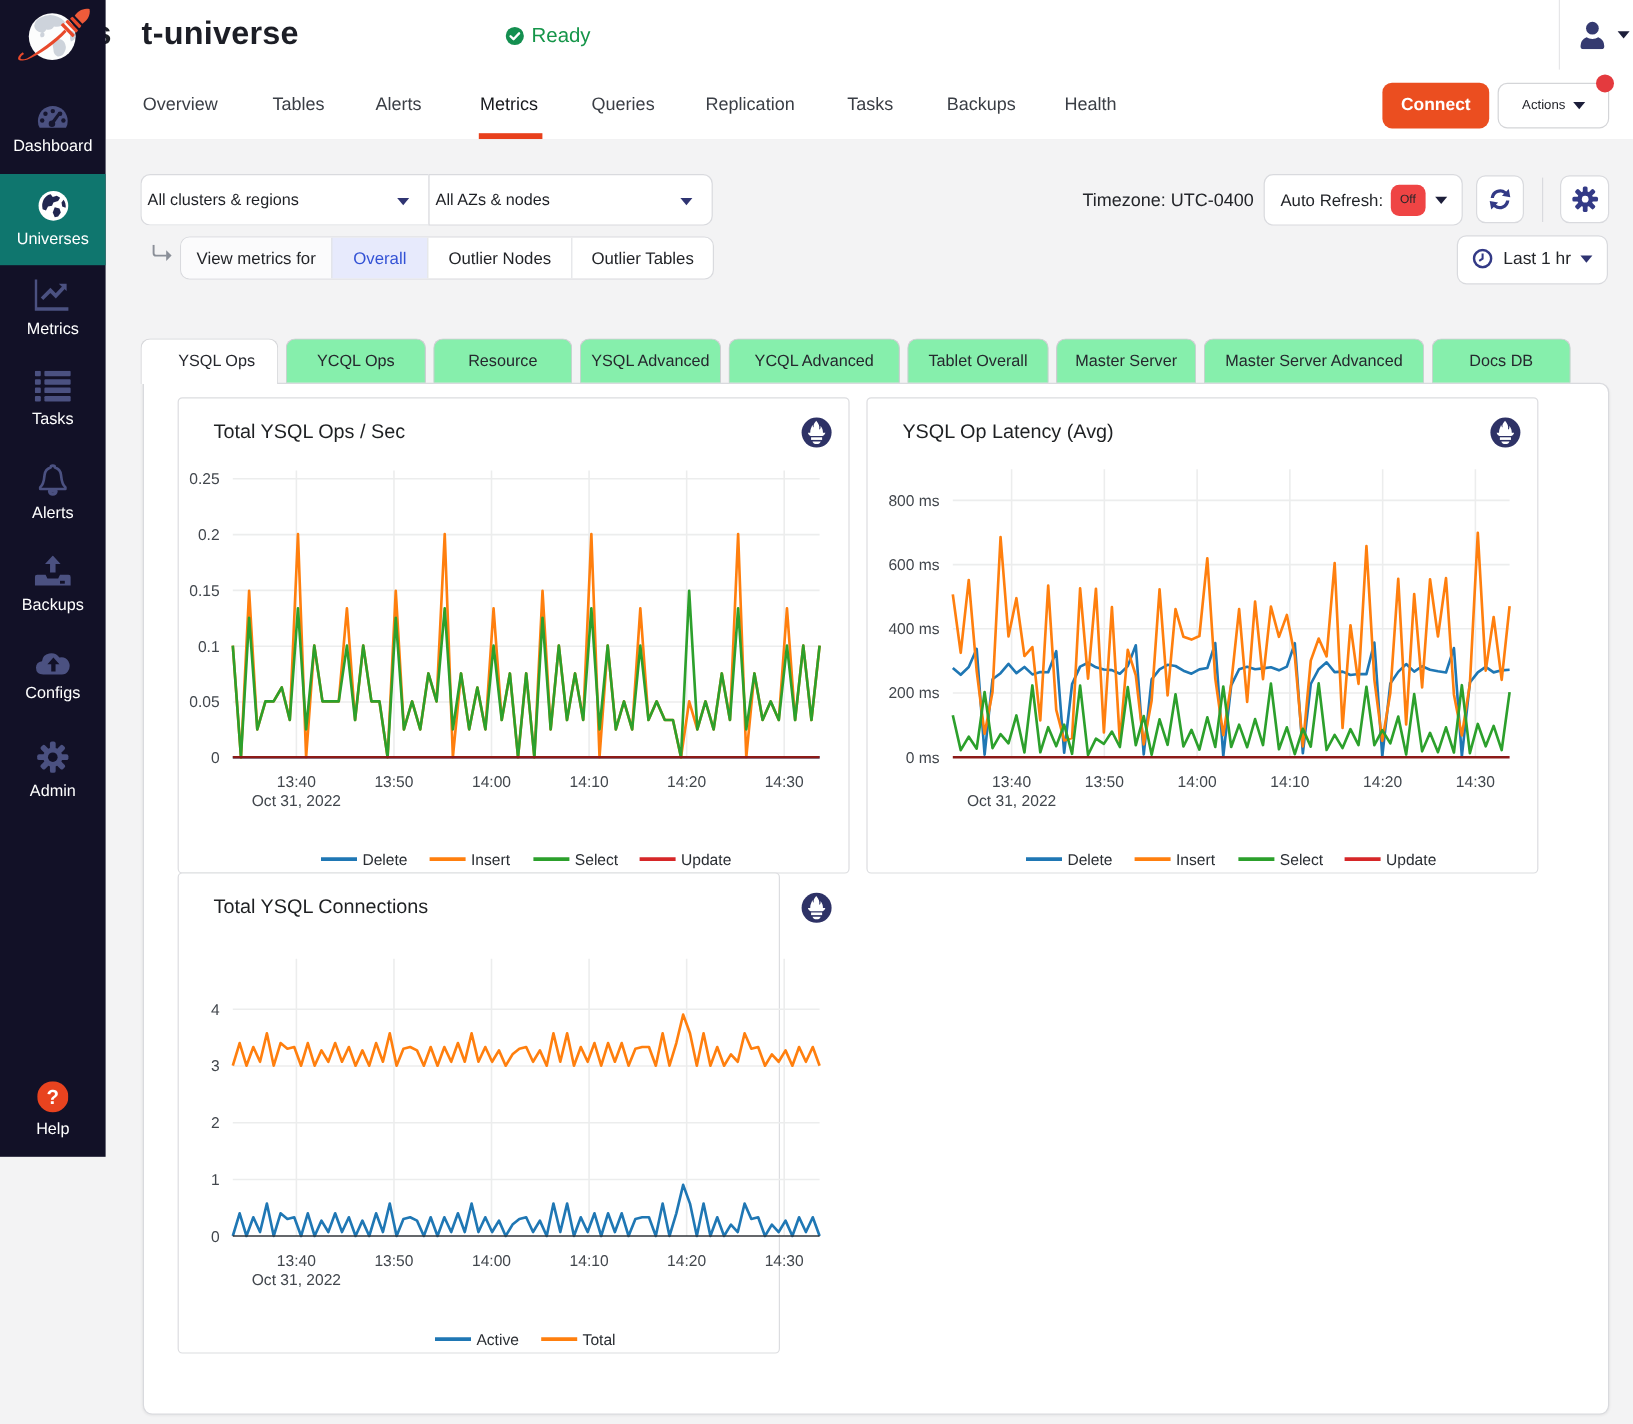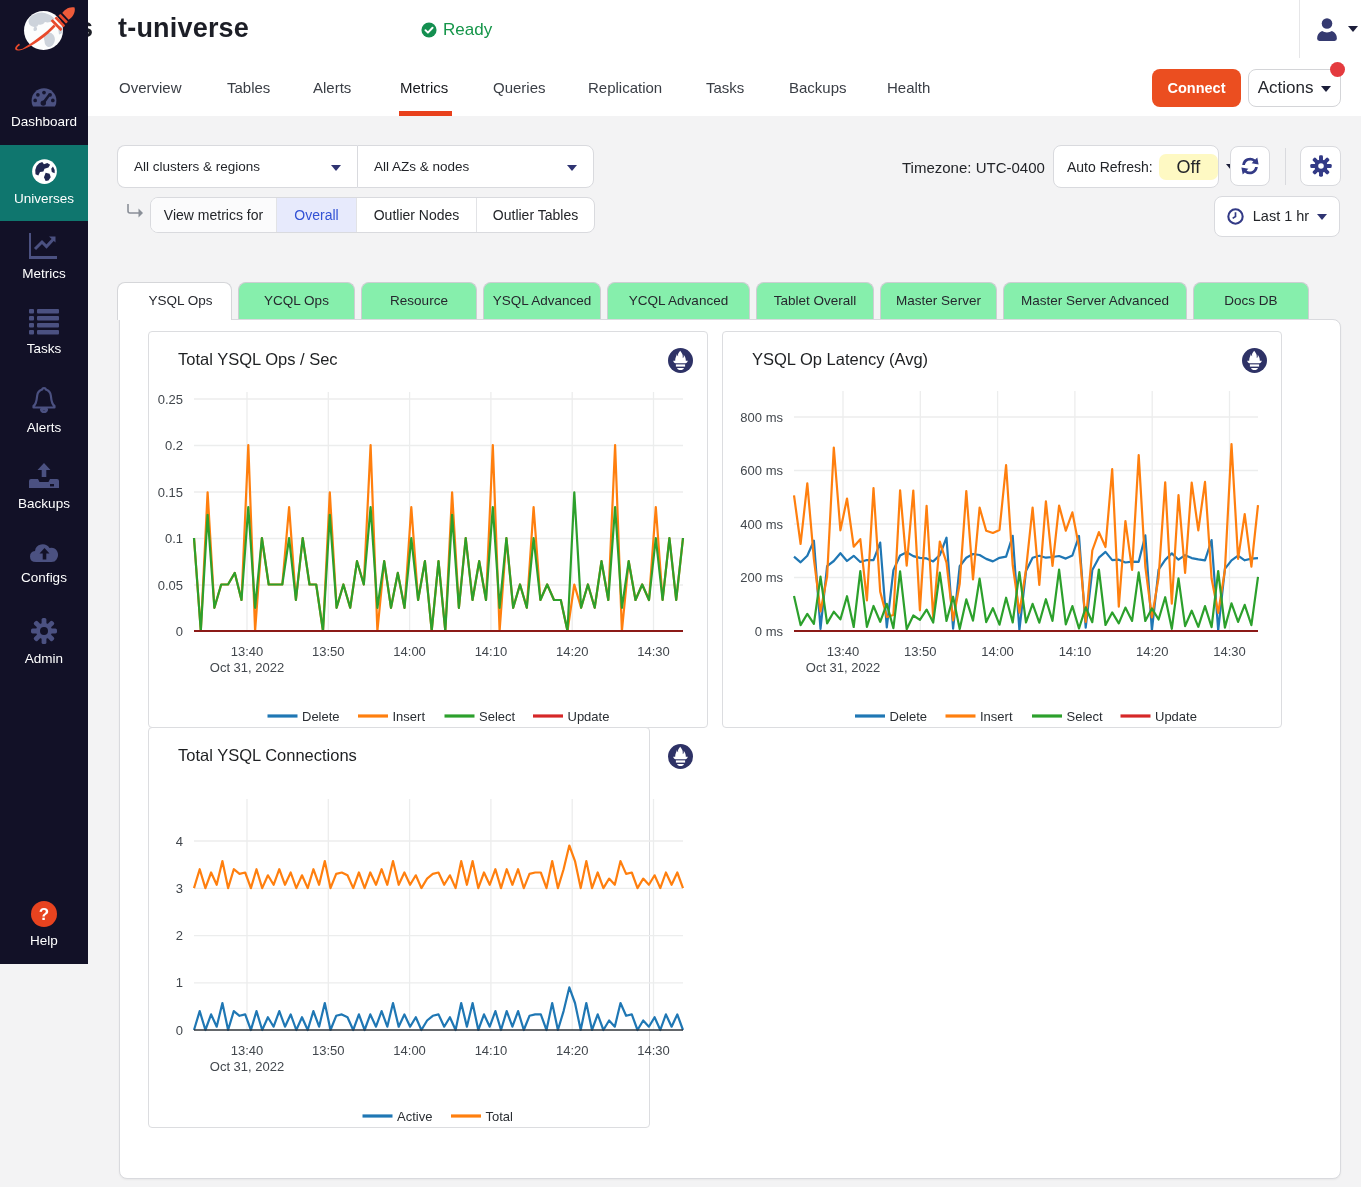--- a/index.html
+++ b/index.html
@@ -9,33 +9,33 @@
 .sitem .ic { display:block; margin:0 auto 6px; }
 .sitem.active { background:#0f766e; }
 .main { position:absolute; left:88px; top:0; width:1273px; height:1187px; }
 .header { position:absolute; left:0; top:0; width:1273px; height:116px; background:#fff; box-shadow:0 1px 2px rgba(0,0,0,0.06); }
 .title { position:absolute; left:30px; top:13px; font-size:27px; font-weight:700; color:#1c1e26; letter-spacing:0.2px; }
 .ready { position:absolute; left:333px; top:20px; color:#159549; font-size:17px; font-weight:400; }
 .nav { position:absolute; left:31px; top:79px; font-size:15px; color:#3a3e45; }
 .nav span { margin-right:0; }
 .navund { position:absolute; left:311px; top:111px; width:53px; height:5px; background:#e8401c; }
 .btn-connect { position:absolute; left:1064px; top:69px; width:89px; height:38px; background:#eb4e20; border-radius:8px; color:#fff; font-size:14.5px; font-weight:700; text-align:center; line-height:38px; }
-.btn-actions { position:absolute; left:1160px; top:69px; width:93px; height:38px; background:#fff; border:1px solid #d4d5d8; border-radius:8px; color:#24262c; font-size:17px; text-align:center; line-height:36px; }
+.btn-actions { position:absolute; left:1160px; top:69px; width:93px; height:38px; background:#fff; border:1px solid #d4d5d8; border-radius:8px; color:#24262c; font-size:11px; text-align:center; line-height:36px; }
 .reddot { position:absolute; left:1242px; top:62px; width:15px; height:15px; border-radius:50%; background:#e43a3e; }
 .hdr-divider { position:absolute; left:1211px; top:0; width:1px; height:58px; background:#e6e6e8; }
 .user { position:absolute; left:1228px; top:17px; white-space:nowrap; display:flex; align-items:center; }
 .content { position:absolute; left:0; top:116px; width:1273px; height:1071px; background:#f3f3f4; }
-.sel { position:absolute; top:29px; height:43px; background:#fff; border:1px solid #d9dade; font-size:13.5px; color:#1f2126; line-height:41px; padding-left:16px; white-space:nowrap; }
+.sel { position:absolute; top:29px; height:43px; background:#fff; border:1px solid #d9dade; font-size:13.5px; color:#1f2126; line-height:41px; padding-left:5px; white-space:nowrap; }
 .sel1 { left:29px; width:240px; border-radius:8px 0 0 8px; border-right:none; }
 .sel2 { left:269px; width:237px; border-radius:0 8px 8px 0; }
 .caret { display:inline-block; width:0; height:0; border-left:5px solid transparent; border-right:5px solid transparent; border-top:6px solid #2f3472; vertical-align:middle; }
 .caret.dark { border-top-color:#1c1e3a; }
 .tz { position:absolute; left:814px; top:43px; font-size:15px; color:#232529; }
 .autoref { position:absolute; left:965px; top:29px; width:166px; height:43px; background:#fff; border:1px solid #d9dade; border-radius:8px; font-size:14px; color:#232529; display:flex; align-items:center; padding-left:13px; white-space:nowrap; }
-.offpill { display:inline-block; background:#fef9c3; border-radius:7px; font-size:18px; line-height:26px; padding:0 18px; margin:0 8px 0 6px; }
+.offpill { display:inline-block; background:#ef4444; border-radius:7px; font-size:10px; line-height:26px; padding:0 8px; margin:0 8px 0 6px; }
 .icbtn { position:absolute; top:29px; width:50px; height:43px; background:#fff; border:1px solid #d9dade; border-radius:8px; }
 .icbtn svg { position:absolute; left:50%; top:50%; transform:translate(-50%,-50%); }
 .vdiv { position:absolute; left:1197px; top:32px; width:1px; height:37px; background:#d9dade; }
 .row2arrow { position:absolute; left:38px; top:88px; color:#8a8f98; }
 .vmf { position:absolute; left:62px; top:81px; height:36px; background:#fff; border:1px solid #d9dade; border-radius:8px; font-size:14px; color:#232529; display:flex; overflow:hidden; }
 .vmf > div { line-height:34px; border-left:1px solid #e2e3e6; white-space:nowrap; text-align:center; }
 .vmf > div:first-child { border-left:none; color:#232529; background:#fbfbfc; }
 .vmf .ov { background:#e7eafc; color:#3352d5; font-weight:500; }
 .last1hr { position:absolute; left:1126px; top:80px; width:126px; height:41px; background:#fff; border:1px solid #d9dade; border-radius:8px; font-size:14.5px; color:#232529; line-height:39px; text-align:center; }
 .tabs { position:absolute; left:29px; top:166px; height:37px; display:flex; }

